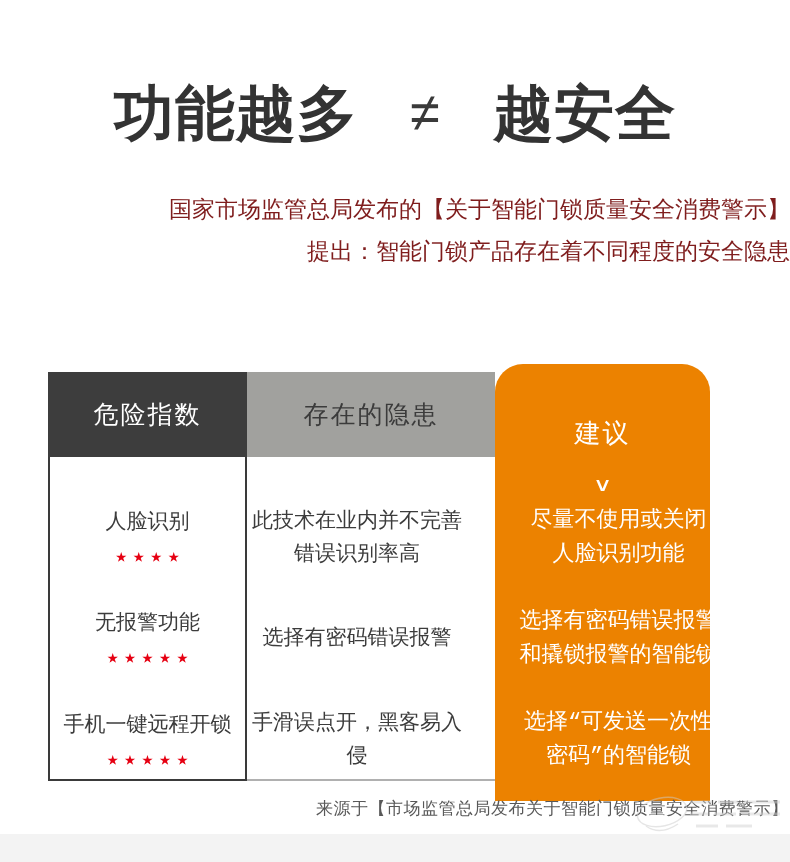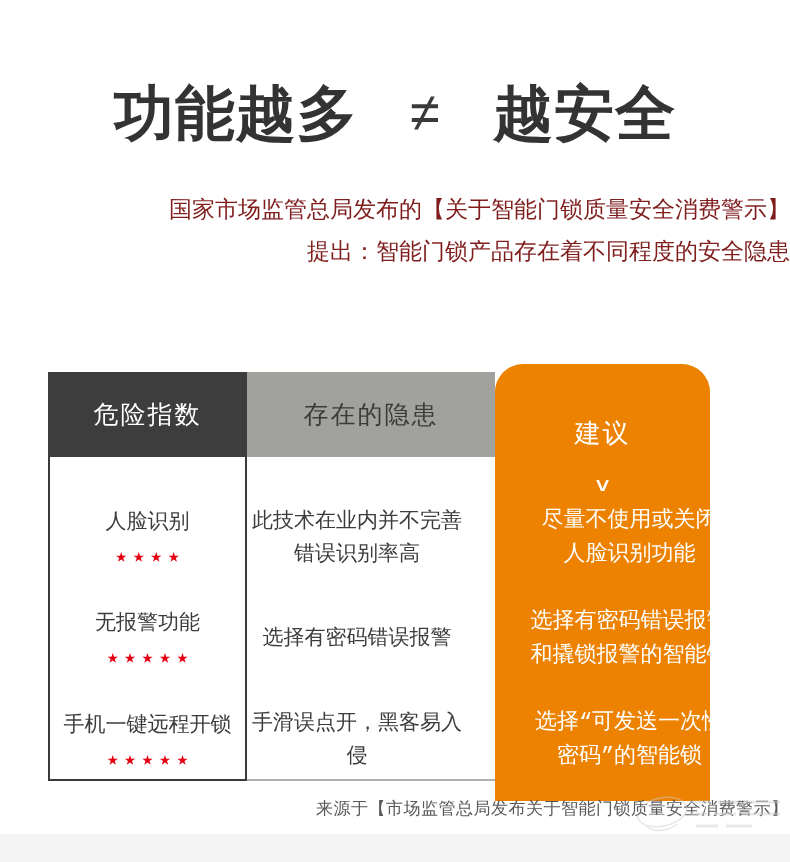--- a/index.html
+++ b/index.html
@@ -95,21 +95,21 @@
     display:flex;flex-direction:column;
   }
   .col-rows .cell{
     flex:1 1 0;
     display:flex;flex-direction:column;
     align-items:center;justify-content:center;
     text-align:center;
   }
   .rows-risk{left:48px;width:199px;}
   .rows-hazard{left:247px;width:220px;}
-  .rows-advice{left:495px;width:247px;padding-left:11px;}
+  .rows-advice{left:495px;width:247px;}
 
   .risk-label{
     font-size:21px;color:#3c3c3c;
   }
   .risk-stars{
     margin-top:9px;
     font-size:19px;
     letter-spacing:6px;
     color:#e60012;
     text-indent:6px;

